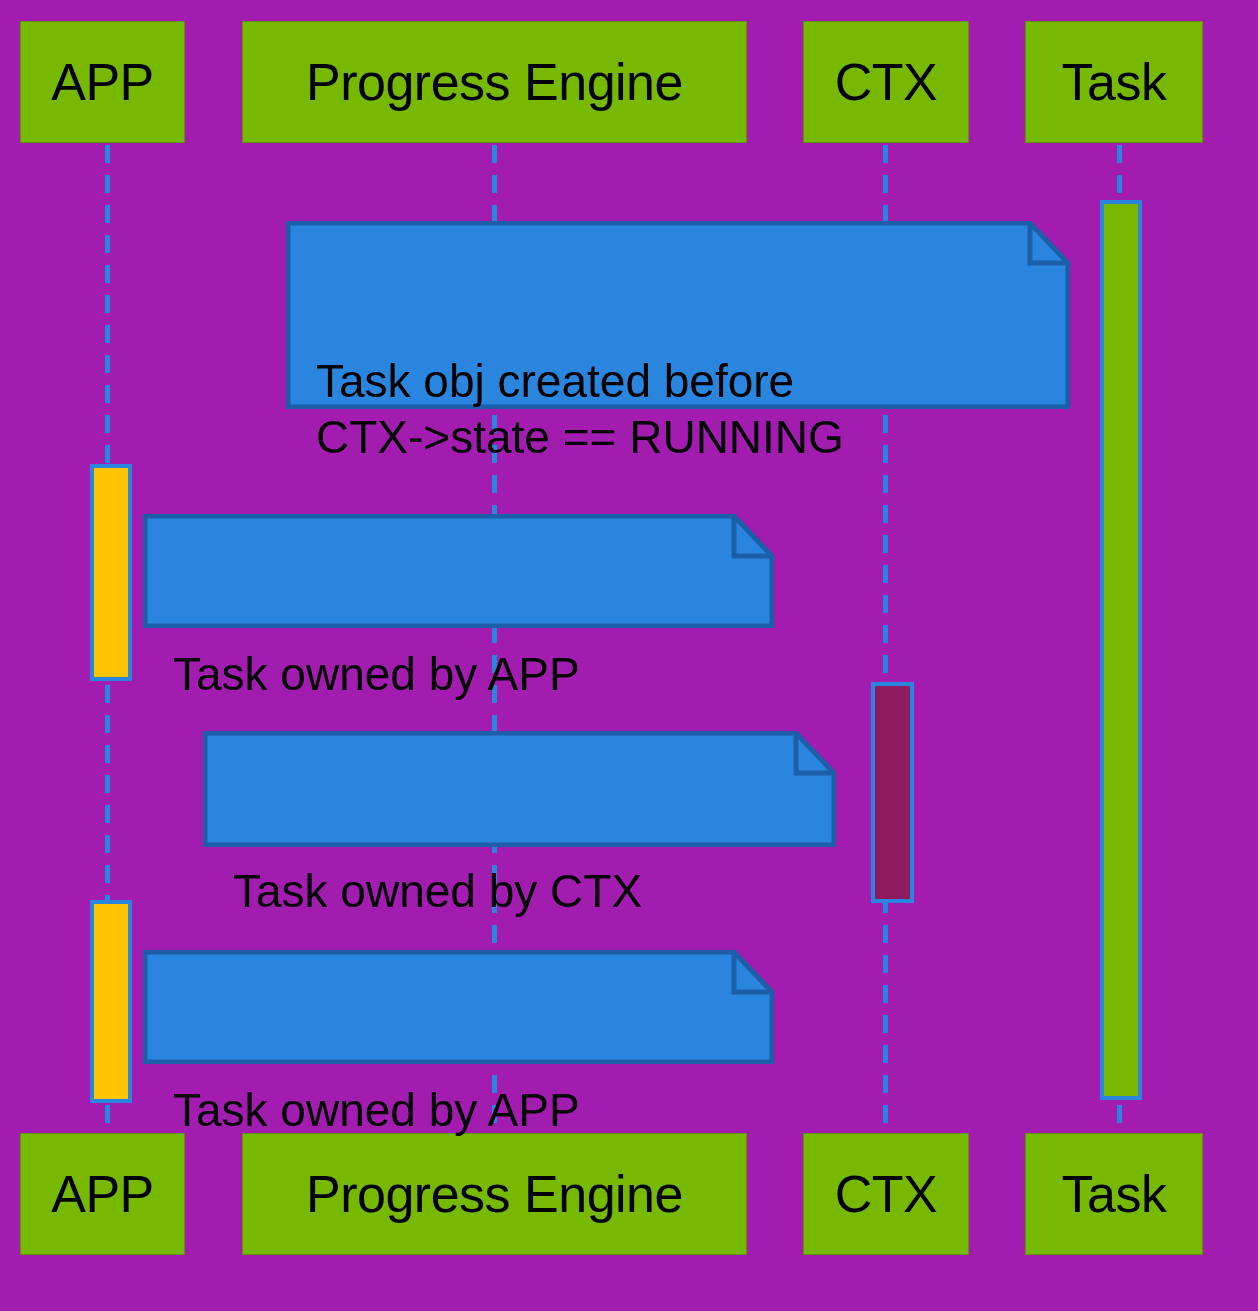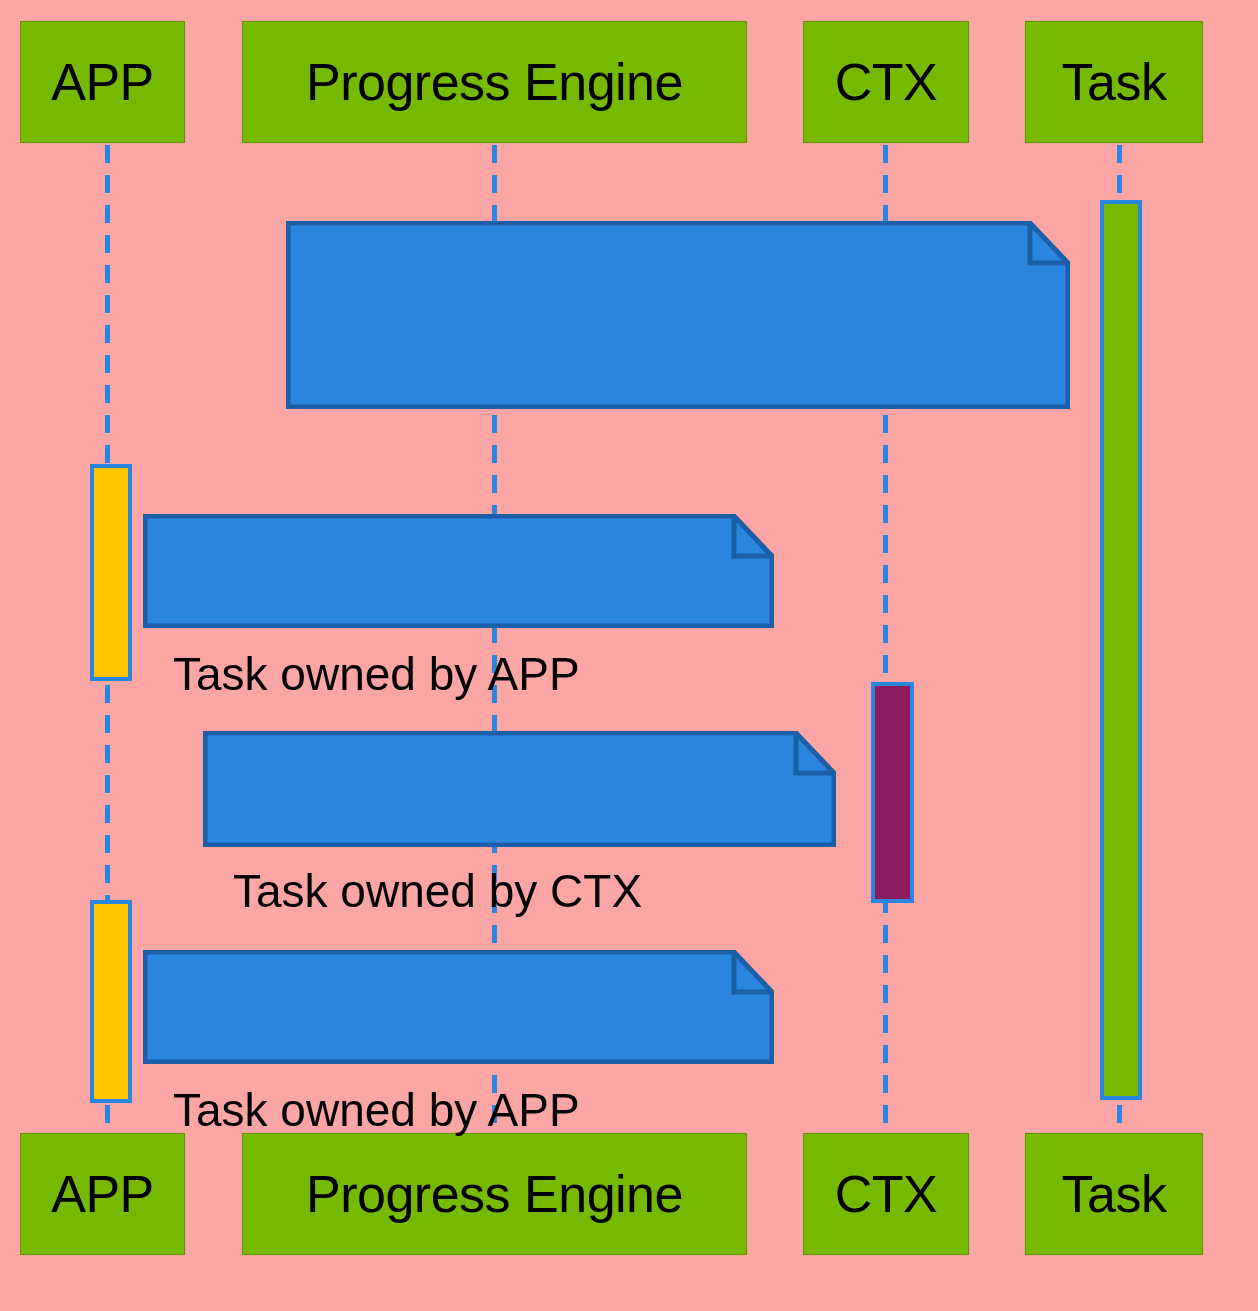--- a/index.html
+++ b/index.html
@@ -5,21 +5,21 @@
 <style>
   html, body {
     margin: 0;
     padding: 0;
     background: #000000;
   }
   #canvas {
     position: relative;
     width: 1258px;
     height: 1311px;
-    background: #fca5a5;
+    background: #a21caf;
     overflow: hidden;
     font-family: "Liberation Sans", sans-serif;
   }
   
   .lifeline-box {
     position: absolute;
     background: #76b900;
     border: 1px solid #5f9400;
     box-sizing: border-box;
     display: flex;
@@ -105,20 +105,22 @@
 
   <div class="activation act-ctx" style="left:871px; top:682px; width:43px; height:221px;"></div>
 
   <div class="activation act-app" style="left:90px; top:900px; width:42px; height:203px;"></div>
 
   <div class="note" style="left:286px; top:221px; width:784px; height:188px;">
     <svg class="note-shape" viewBox="0 0 784 188" preserveAspectRatio="none">
       <path d="M2,2 L744,2 L782,42 L782,186 L2,186 Z" fill="#2a85de" stroke="#1c5fa8" stroke-width="5"></path>
       <path d="M744,2 L744,42 L782,42" fill="none" stroke="#1c5fa8" stroke-width="5"></path>
     </svg>
+    <span class="note-text">Task obj created before
+CTX-&gt;state == RUNNING</span>
   </div>
 
   <div class="note" style="left:143px; top:514px; width:631px; height:114px;">
     <svg class="note-shape" viewBox="0 0 631 114" preserveAspectRatio="none">
       <path d="M2,2 L591,2 L629,42 L629,112 L2,112 Z" fill="#2a85de" stroke="#1c5fa8" stroke-width="5"></path>
       <path d="M591,2 L591,42 L629,42" fill="none" stroke="#1c5fa8" stroke-width="5"></path>
     </svg>
     <span class="note-text">Task owned by APP</span>
   </div>
 

